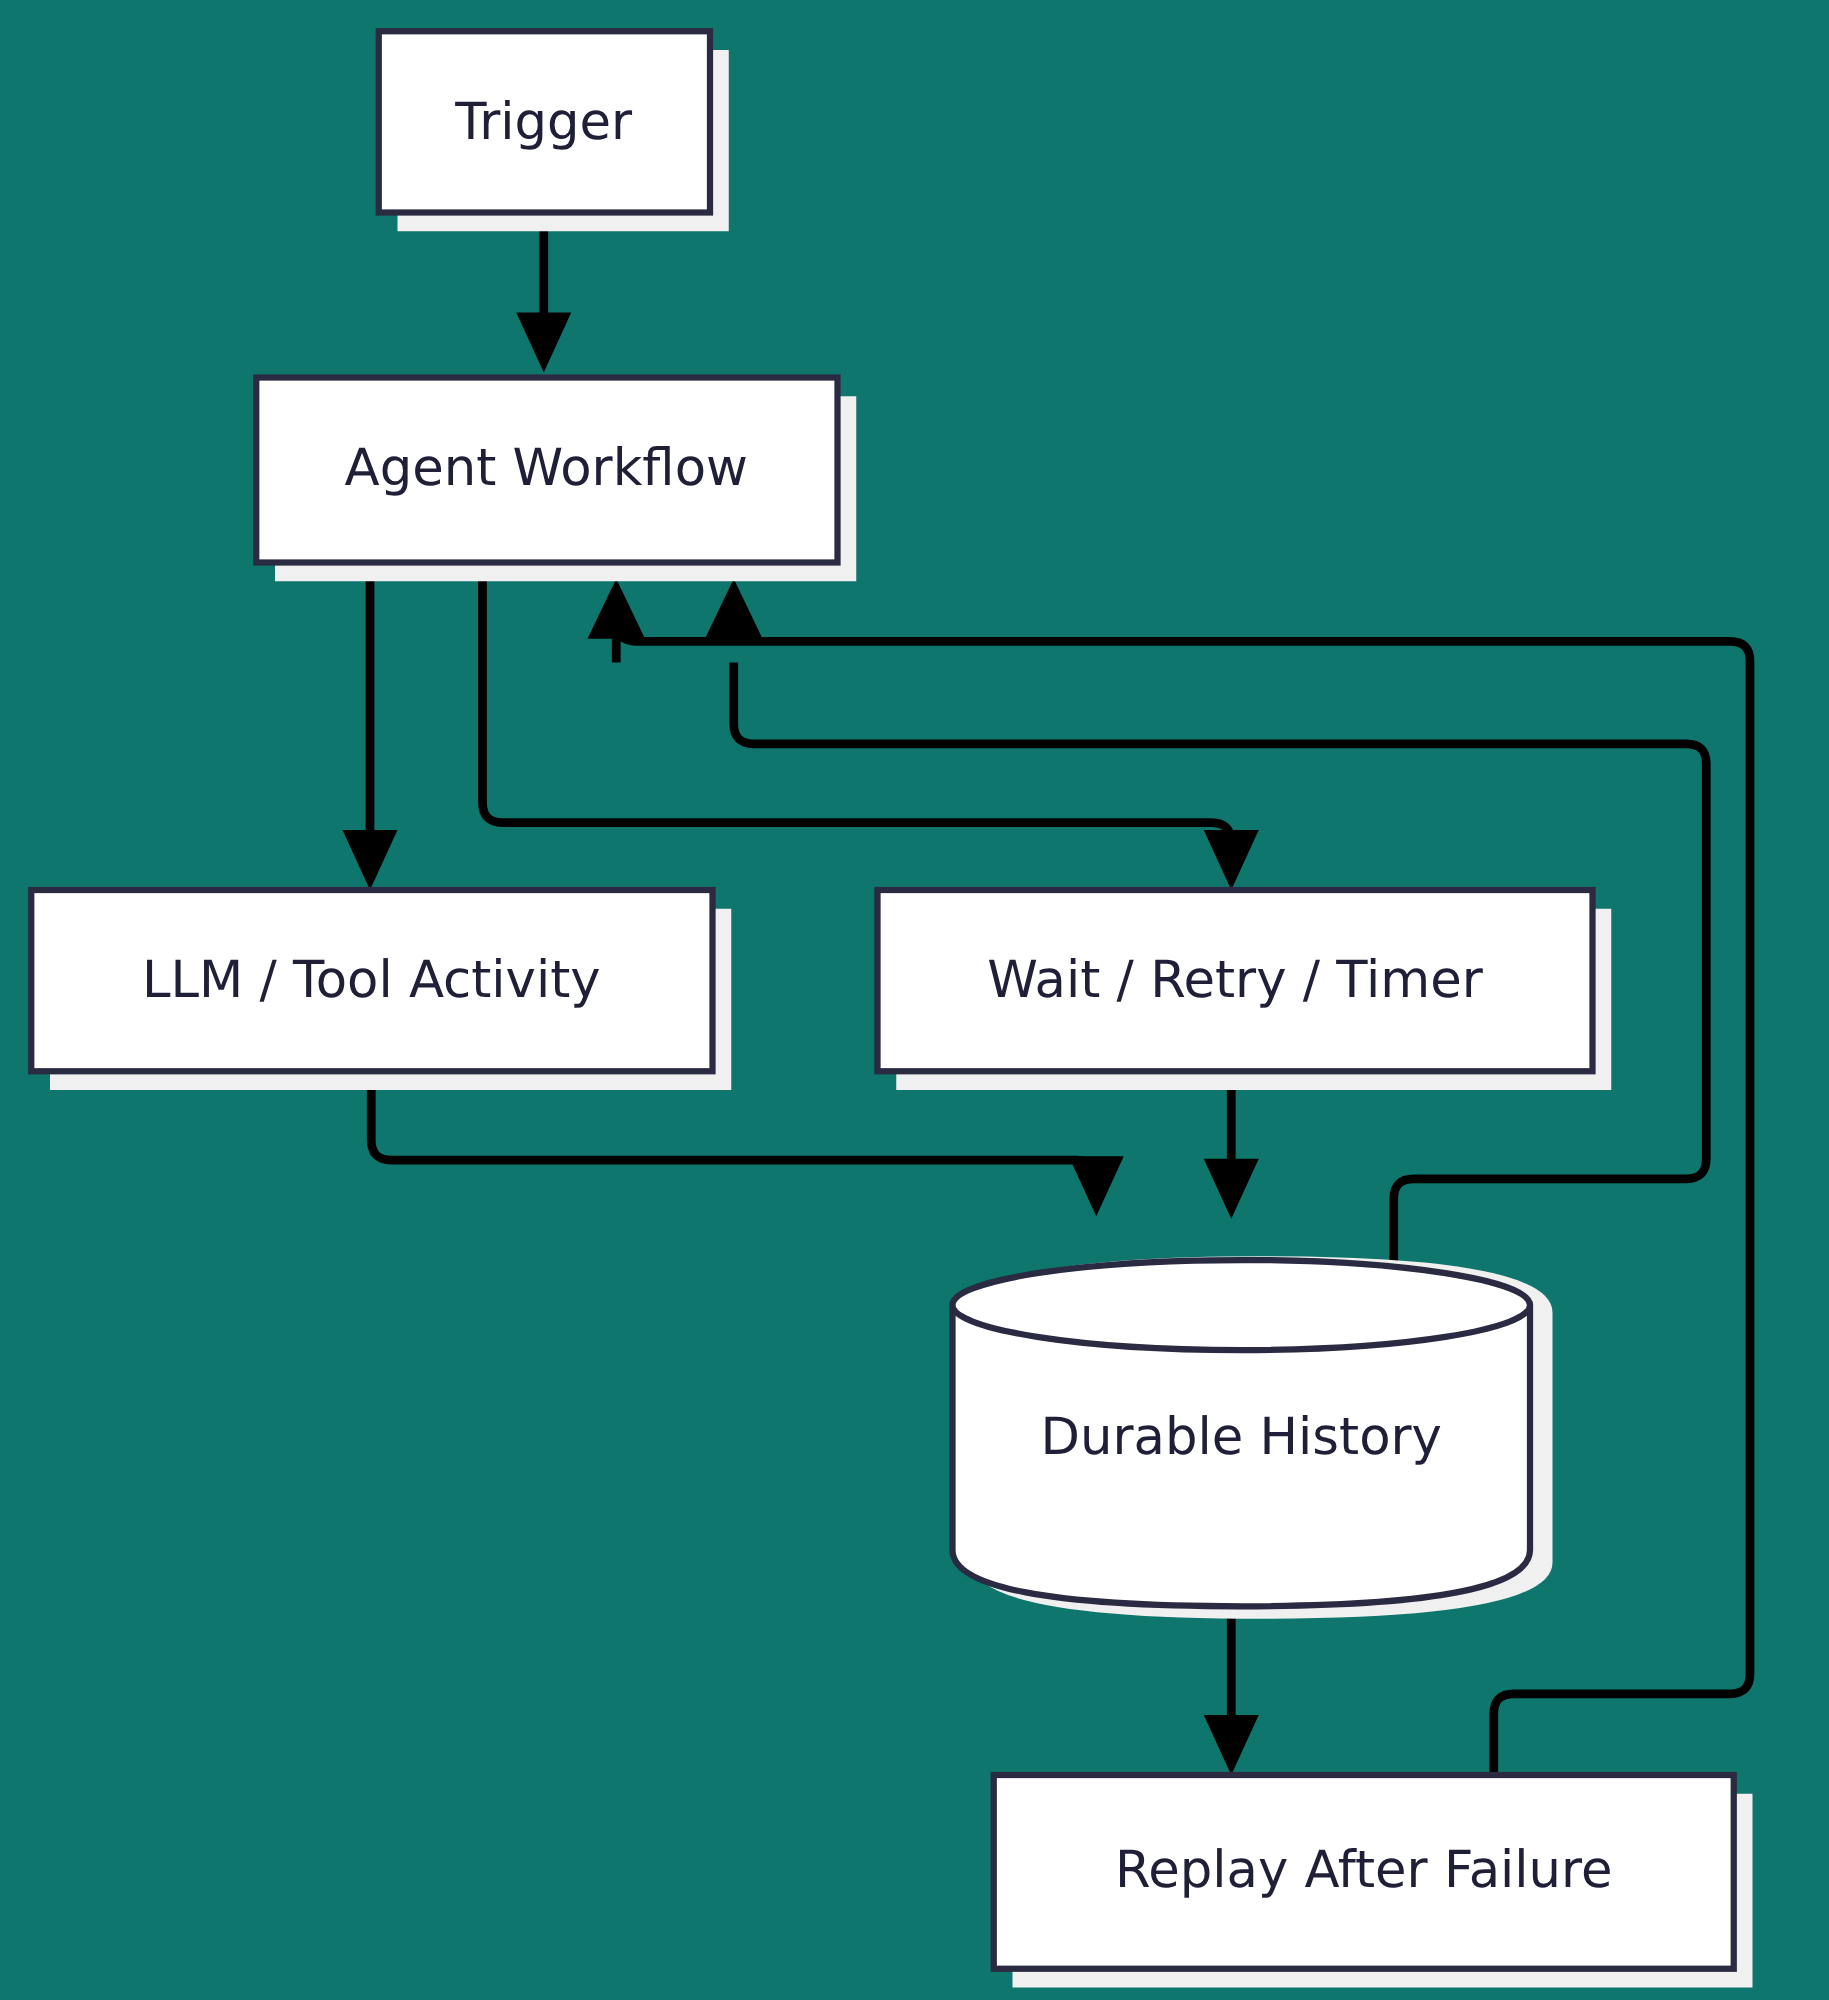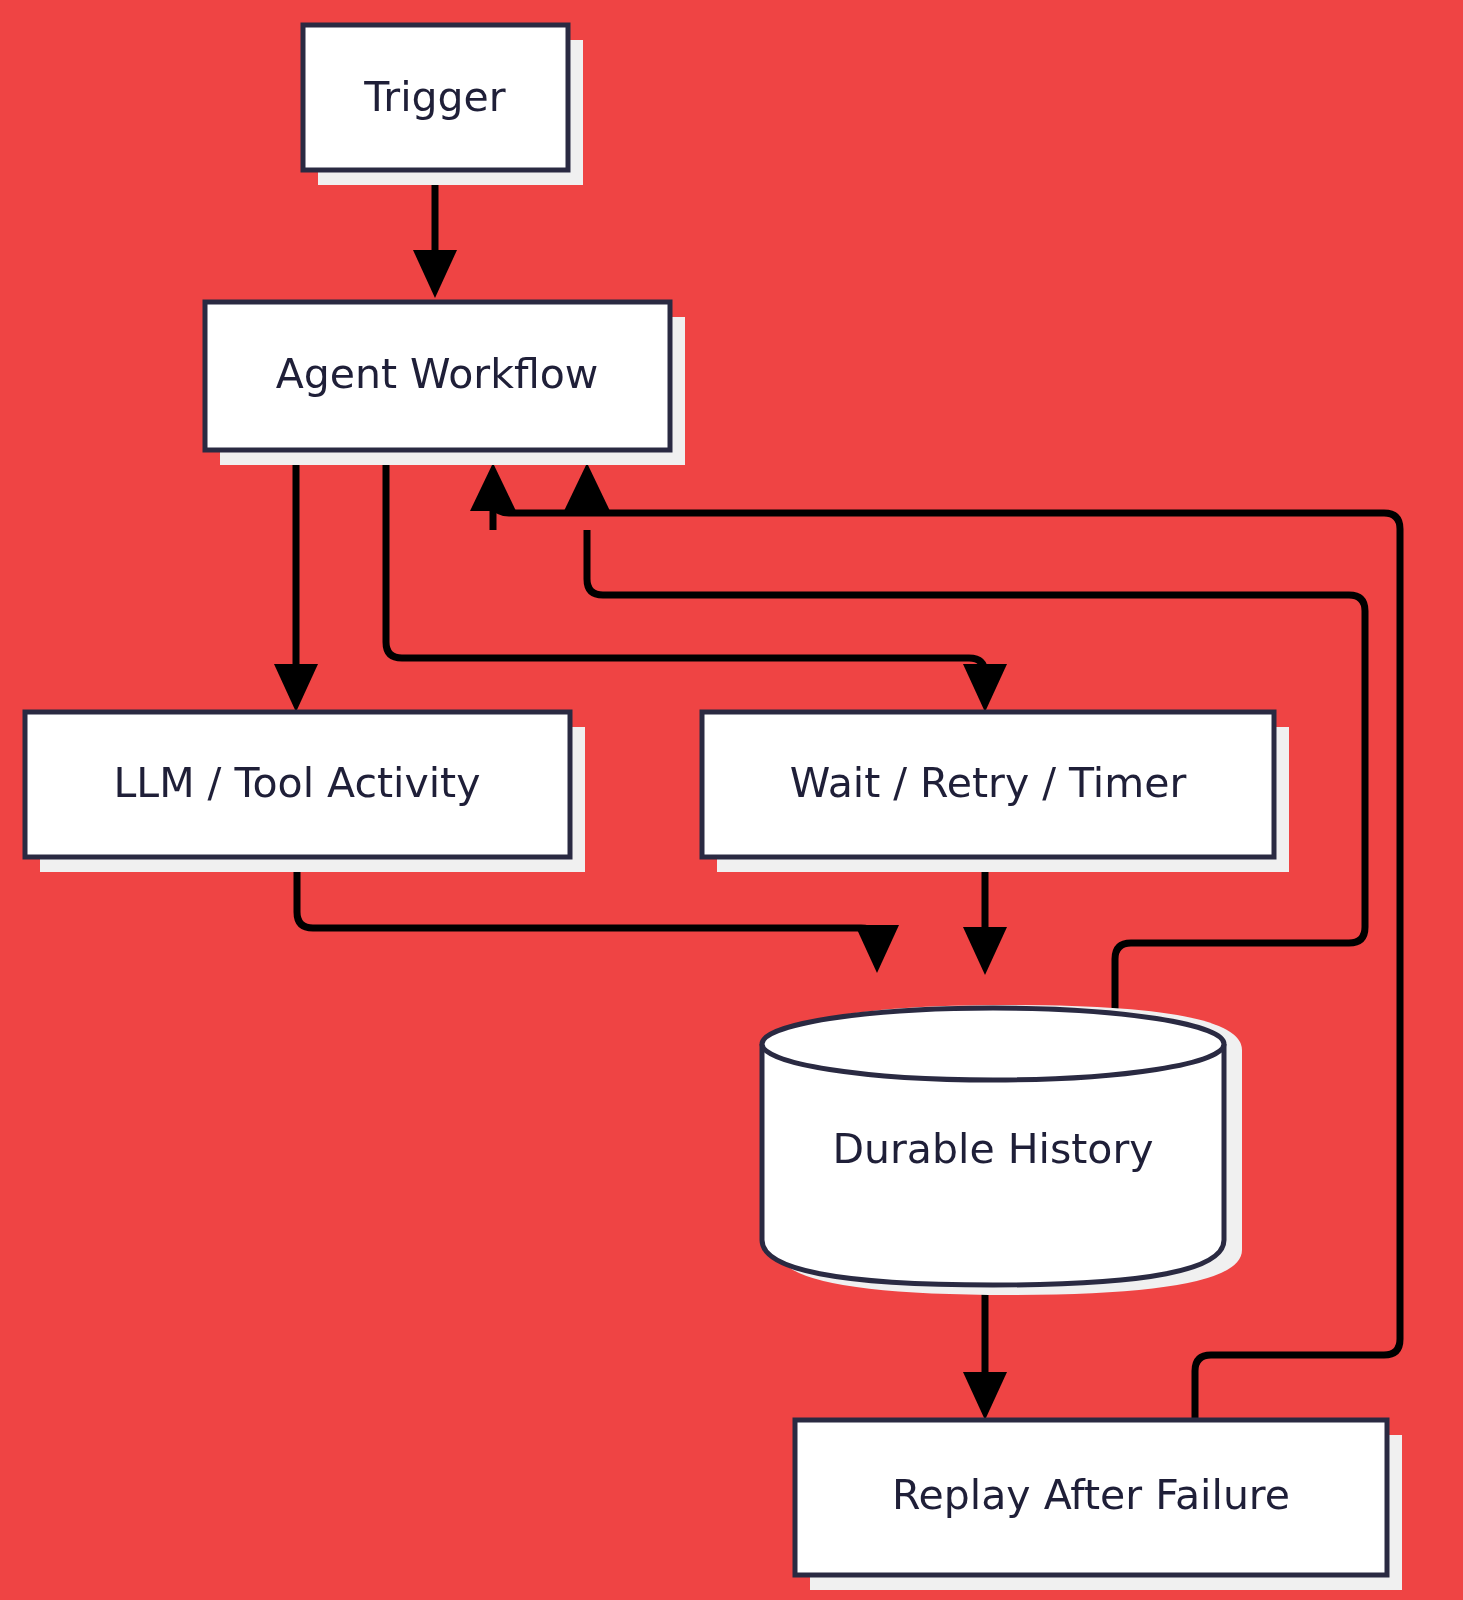--- a/index.html
+++ b/index.html
@@ -7,21 +7,21 @@
     padding: 0;
     background: #ffffff;
   }
   body {
     font-family: "DejaVu Sans", sans-serif;
   }
   #diagram-root {
     position: relative;
     width: 1463px;
     height: 1600px;
-    background: #ef4444;
+    background: #0f766e;
     overflow: hidden;
   }
   #diagram-svg {
     position: absolute;
     top: 0;
     left: 0;
     width: 1463px;
     height: 1600px;
   }
   .node-shadow {

